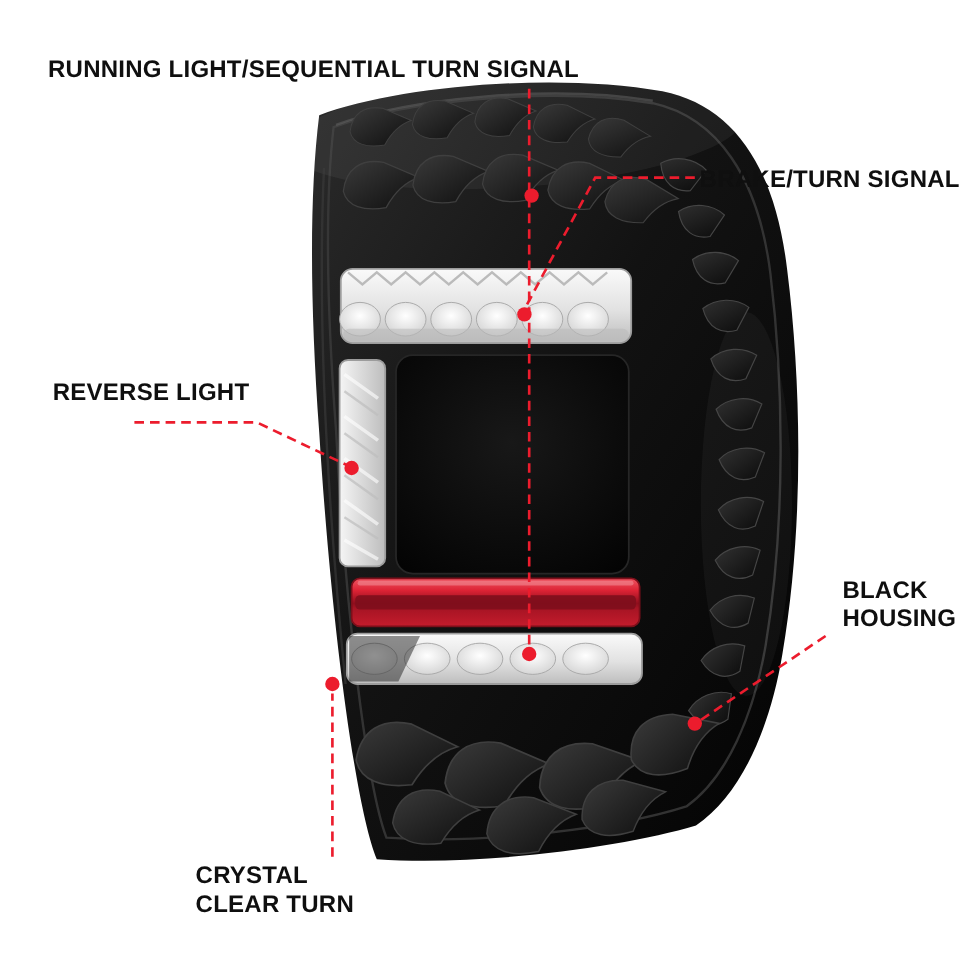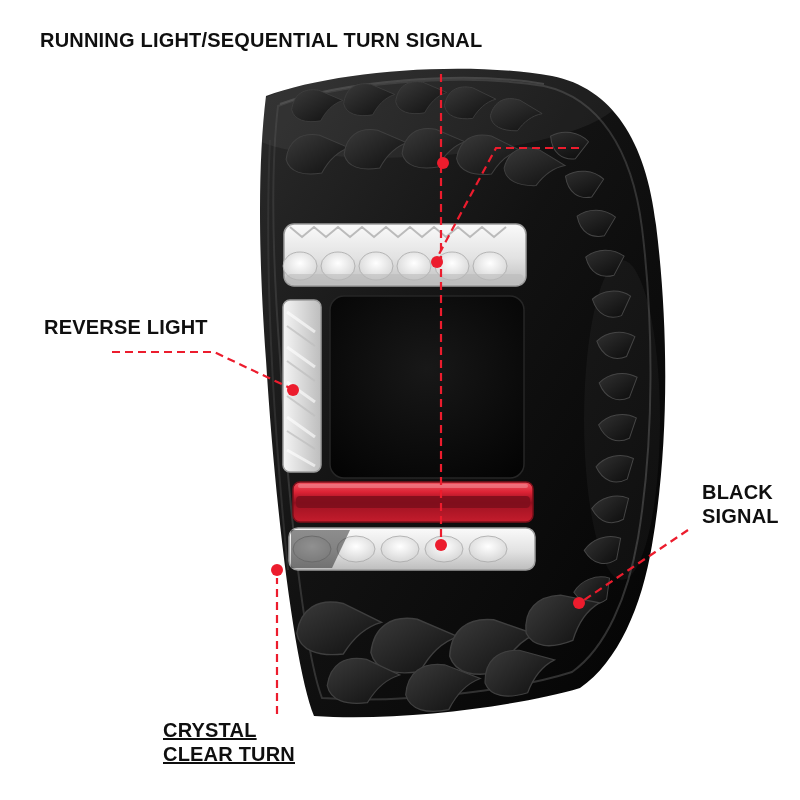--- a/index.html
+++ b/index.html
@@ -176,28 +176,29 @@
     <g fill="#ec1c2d">
       <circle cx="443" cy="163" r="6"></circle>
       <circle cx="441" cy="545" r="6"></circle>
       <circle cx="437" cy="262" r="6"></circle>
       <circle cx="293" cy="390" r="6"></circle>
       <circle cx="579" cy="603" r="6"></circle>
       <circle cx="277" cy="570" r="6"></circle>
     </g>
   </svg>
 
-  <div class="callout-label" style="left:40px;top:28px;">RUNNING LIGHT/SEQUENTIAL TURN SIGNAL</div>
-
+  <div class="callout-label" style="left:40px;top:46px;">RUNNING LIGHT/SEQUENTIAL TURN SIGNAL</div>
+
+  <div class="callout-label" style="left:583px;top:138px;">BRAKE/TURN SIGNAL</div>
 
   <div class="callout-label" style="left:44px;top:315px;">REVERSE LIGHT</div>
 
   <div class="callout-label" style="left:660px;top:480px;margin-left:42px;">
     <span>BLACK</span>
-    <span>SIGNAL</span>
+    <span>HOUSING</span>
   </div>
 
-  <div class="callout-label" style="left:163px;top:718px;text-decoration:underline;">
+  <div class="callout-label" style="left:163px;top:718px;">
     <span>CRYSTAL</span>
     <span>CLEAR TURN</span>
   </div>
 
 </div>
 
 </body></html>

